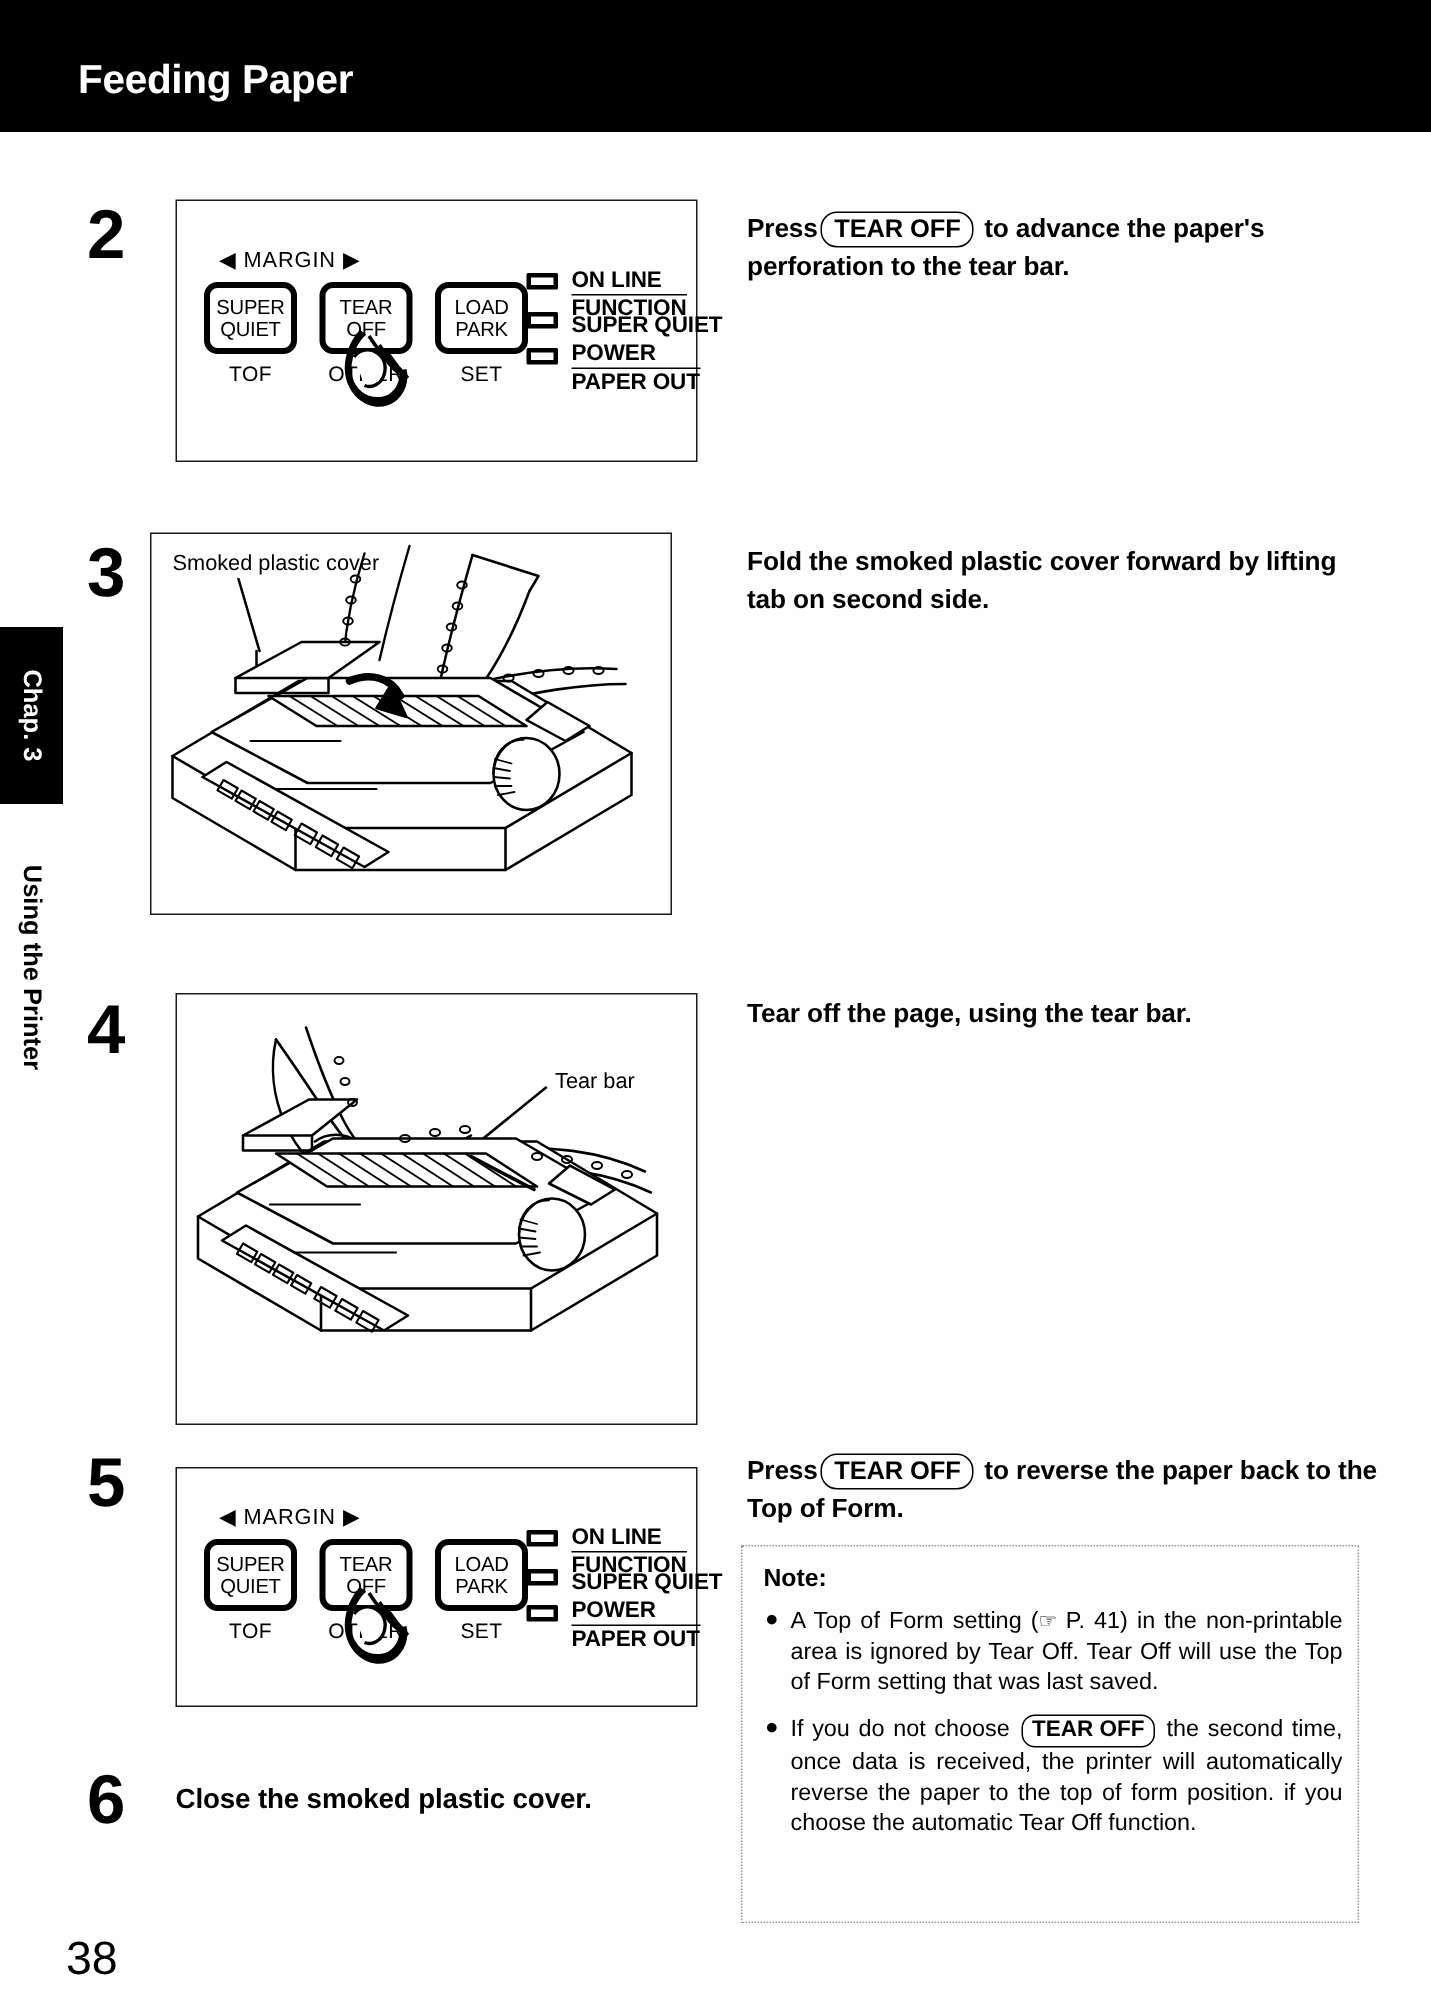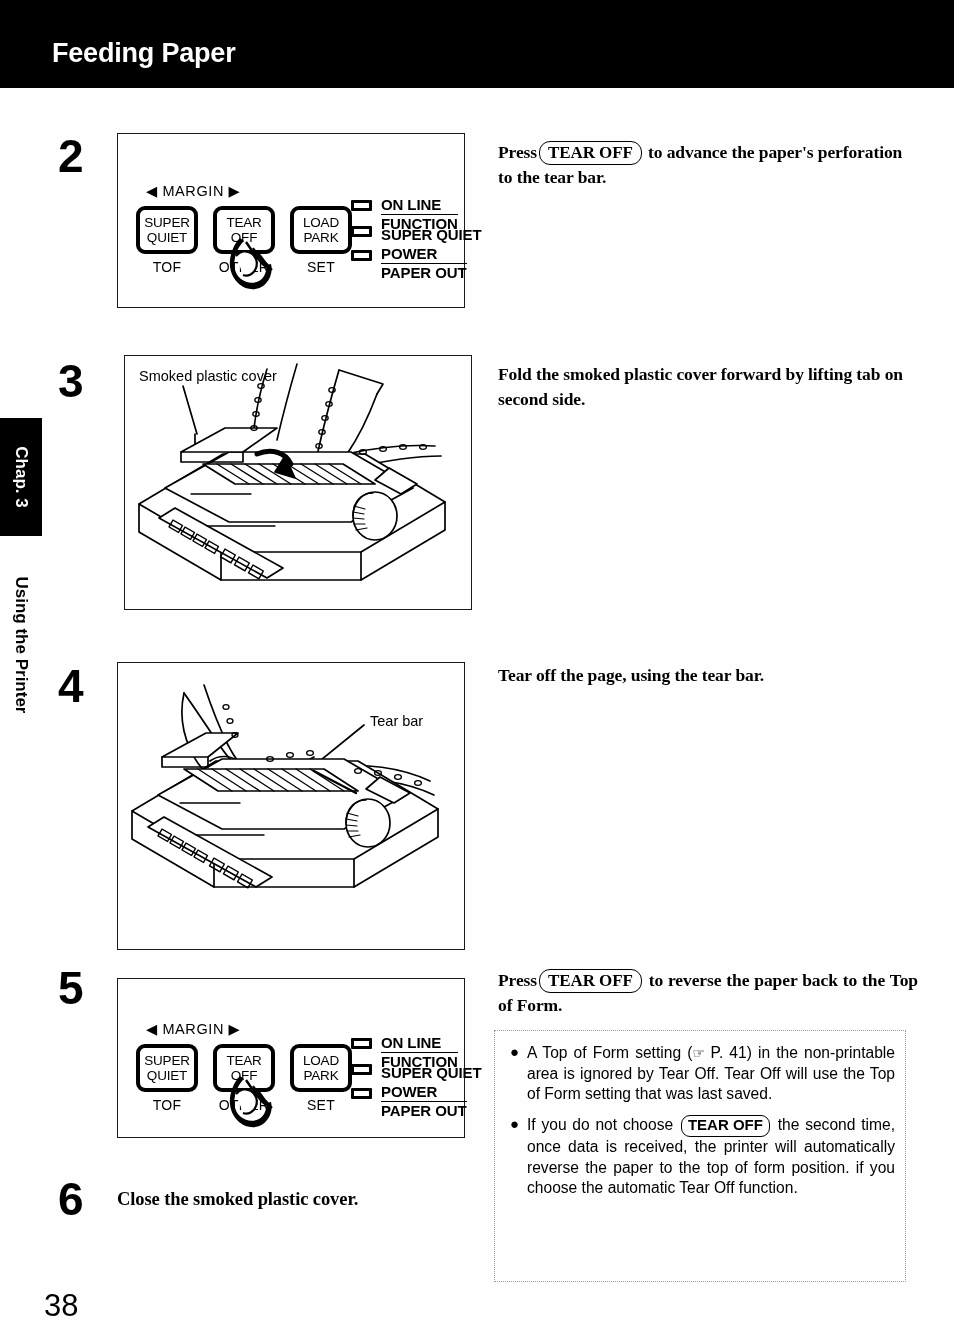--- a/index.html
+++ b/index.html
@@ -78,21 +78,20 @@
     background: #fff;
   }
 
   
   .instr {
     position: absolute;
     font-size: 17.5px;
     font-weight: bold;
     line-height: 1.42;
     letter-spacing: -0.1px;
-    font-family: Liberation Serif, serif;
   }
 
   
   .keycap {
     display: inline-block;
     border: 1.7px solid #000;
     border-radius: 11px;
     padding: 0px 8px 1px 8px;
     font-weight: bold;
     font-size: 17px;
@@ -143,21 +142,21 @@
 
   
   .page-num {
     position: absolute;
     left: 44px; top: 1288px;
     font-size: 31px;
     font-weight: normal;
   }
 
   
-  .cpanel { position: absolute; left: 0; top: 18px; width: 100%; height: 100%; text-decoration: underline; }
+  .cpanel { position: absolute; left: 0; top: 0; width: 100%; height: 100%; text-decoration: underline; }
   .margin-label {
     position: absolute;
     font-size: 14.5px;
     font-weight: 500;
     letter-spacing: 0.6px;
     white-space: nowrap;
   }
   .btn {
     position: absolute;
     width: 62px; height: 48px;
@@ -262,21 +261,21 @@
     </div>
   </div>
 </div>
 
 <div class="instr" style="left:498px; top:140px; width:420px;">
   <span>Press</span><span class="keycap">TEAR OFF</span> <span>to advance the paper's perforation to the tear bar.</span>
 </div>
 
 <div class="step-num" style="left:58px; top:358px;">3</div>
 
-<div class="figure-box" style="left:124px; top:355px; width:348px; height:255px;">
+<div class="figure-box" style="left:100px; top:355px; width:348px; height:255px;">
   <svg width="344" height="251" viewBox="0 0 344 251">
     <g fill="none" stroke="#000" stroke-width="1.7" stroke-linejoin="round" stroke-linecap="round">
 
       <path d="M58 30 L72 78"></path>
 
       <path d="M142 13 C135 35, 130 58, 128 82" stroke-width="1.6"></path>
       <path d="M172 8 C165 32, 158 58, 152 84" stroke-width="1.6"></path>
 
       <path d="M214 14 L258 28 L252 38"></path>
       <path d="M214 14 C206 42, 198 72, 192 100"></path>
@@ -500,20 +499,21 @@
 </div>
 
 <div class="instr" style="left:498px; top:968px; width:420px; text-align:justify;">
   <span>Press</span><span class="keycap">TEAR OFF</span> <span>to reverse the paper back to the Top of Form.</span>
 </div>
 
 <div class="step-num" style="left:58px; top:1176px;">6</div>
 <div class="instr" style="left:117px; top:1186px; width:360px; font-size:18.5px;">Close the smoked plastic cover.</div>
 
 <div class="note-box">
+  <div class="note-title">Note:</div>
   <ul class="note-list">
     <li>
       <span class="bullet">●</span><span>A Top of Form setting (</span><span class="hand-icon">☞</span><span> P. 41) in the non-printable area is ignored by Tear Off. Tear Off will use the Top of Form setting that was last saved.</span>
     </li>
     <li>
       <span class="bullet">●</span><span>If you do not choose</span> <span class="keycap small">TEAR OFF</span> <span>the second time, once data is received, the printer will automatically reverse the paper to the top of form position. if you choose the automatic Tear Off function.</span>
     </li>
   </ul>
 </div>
 

